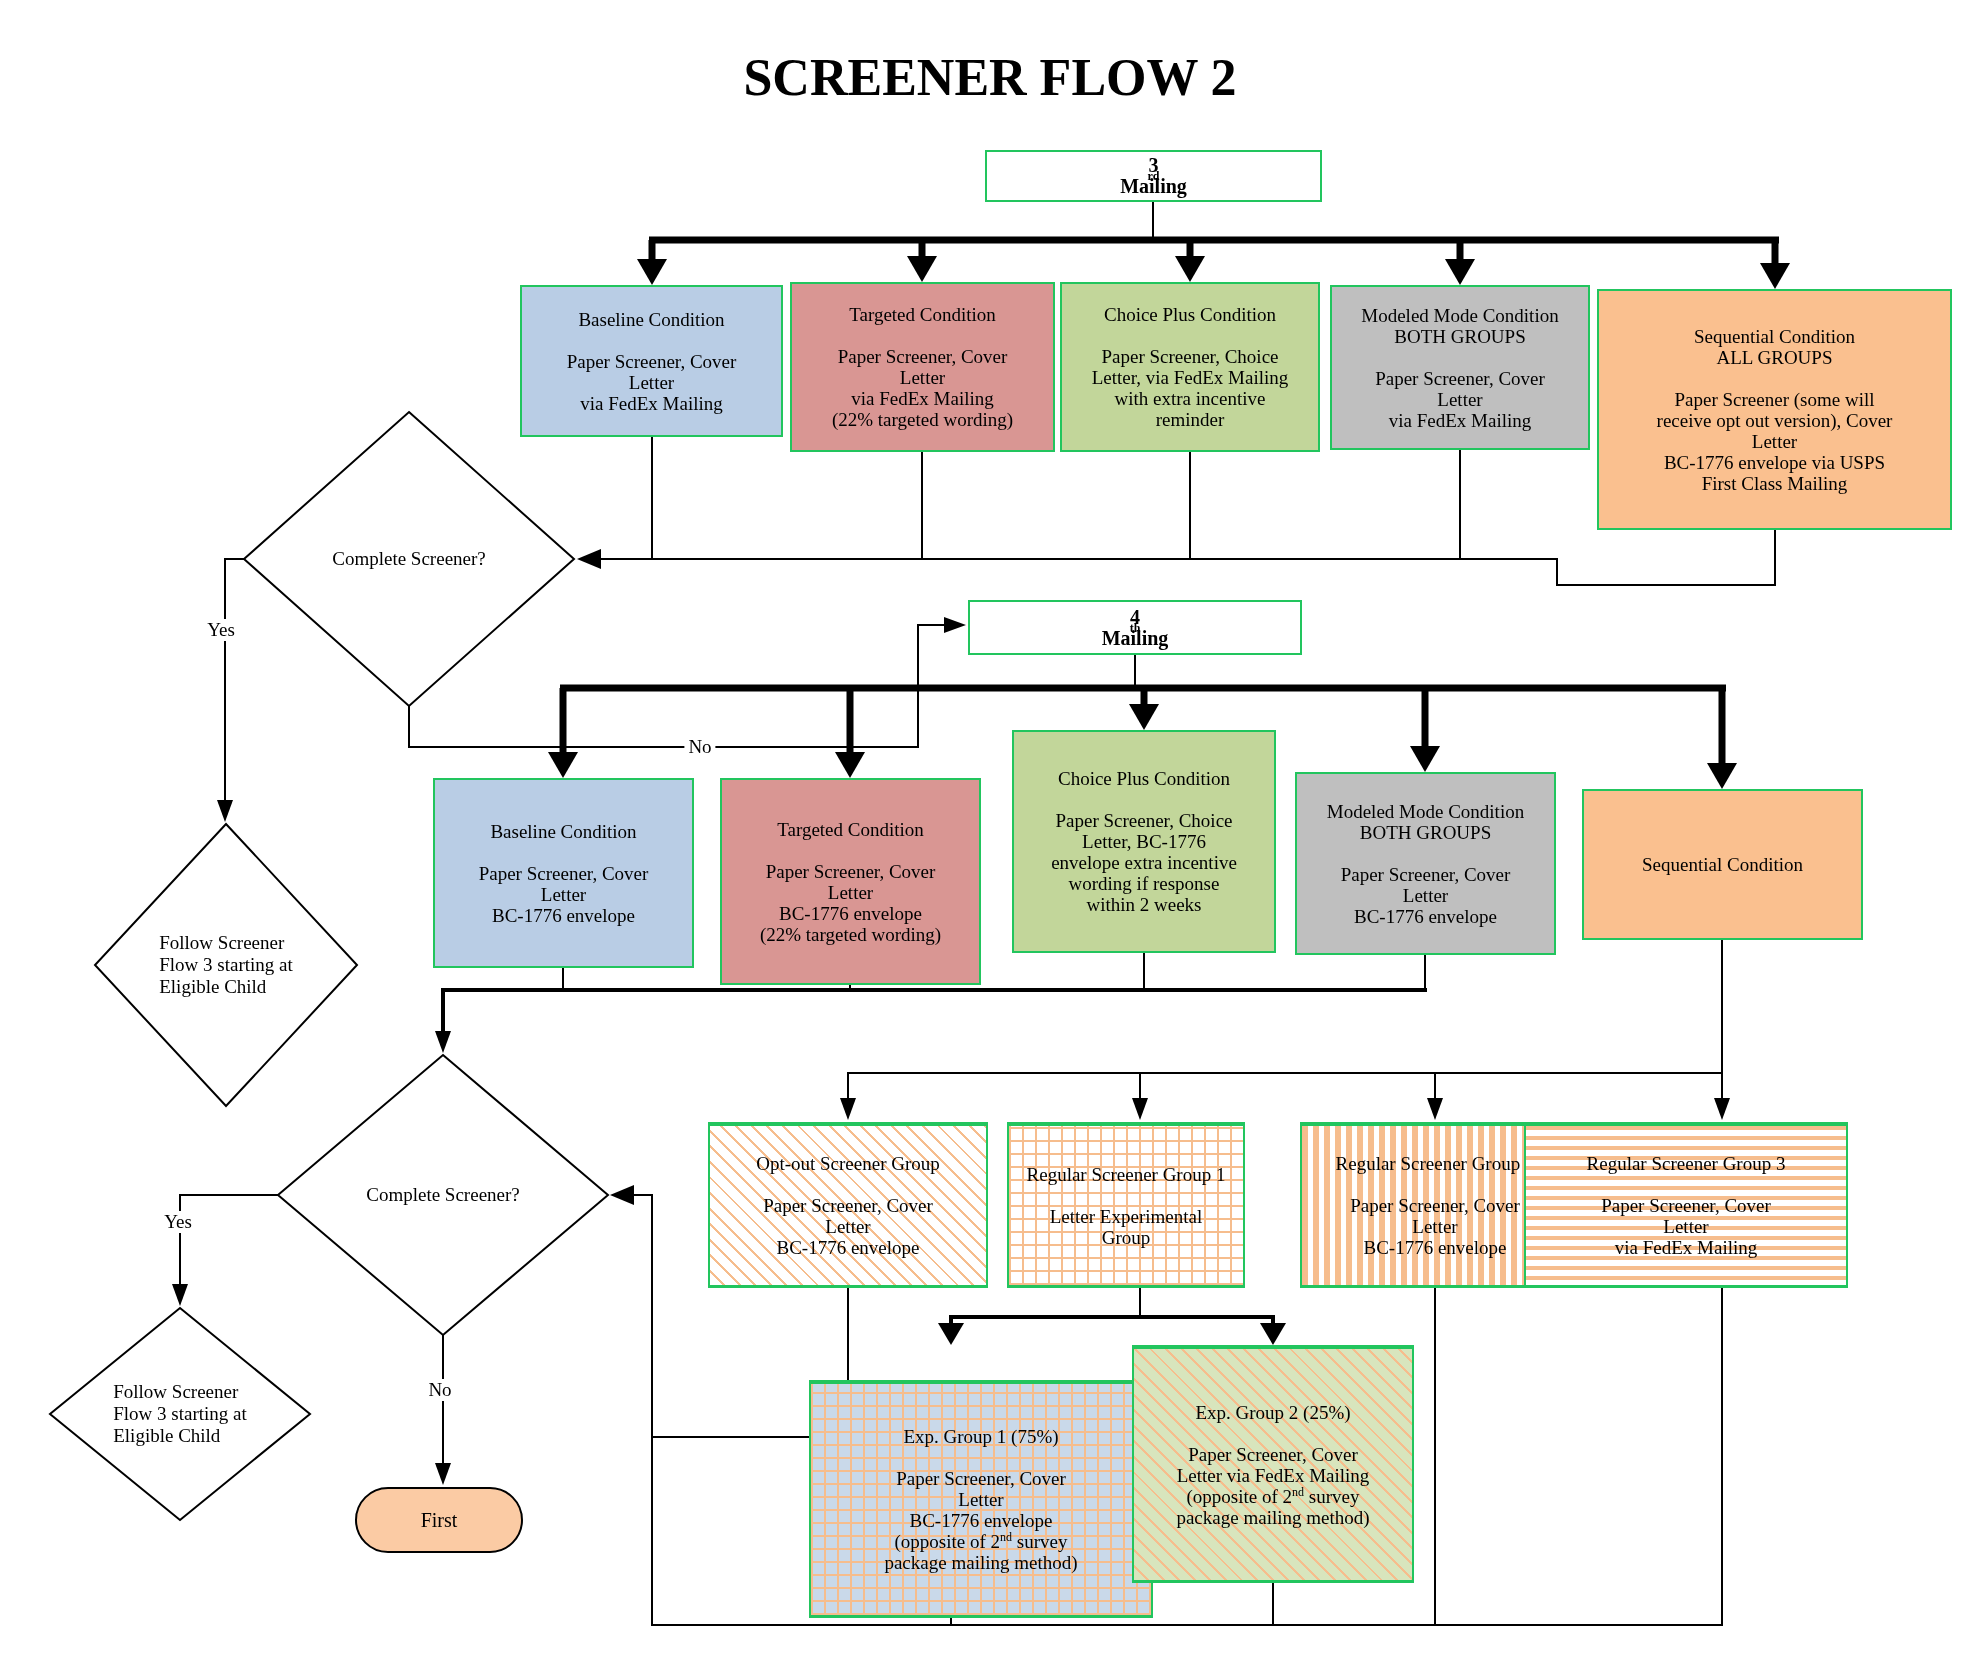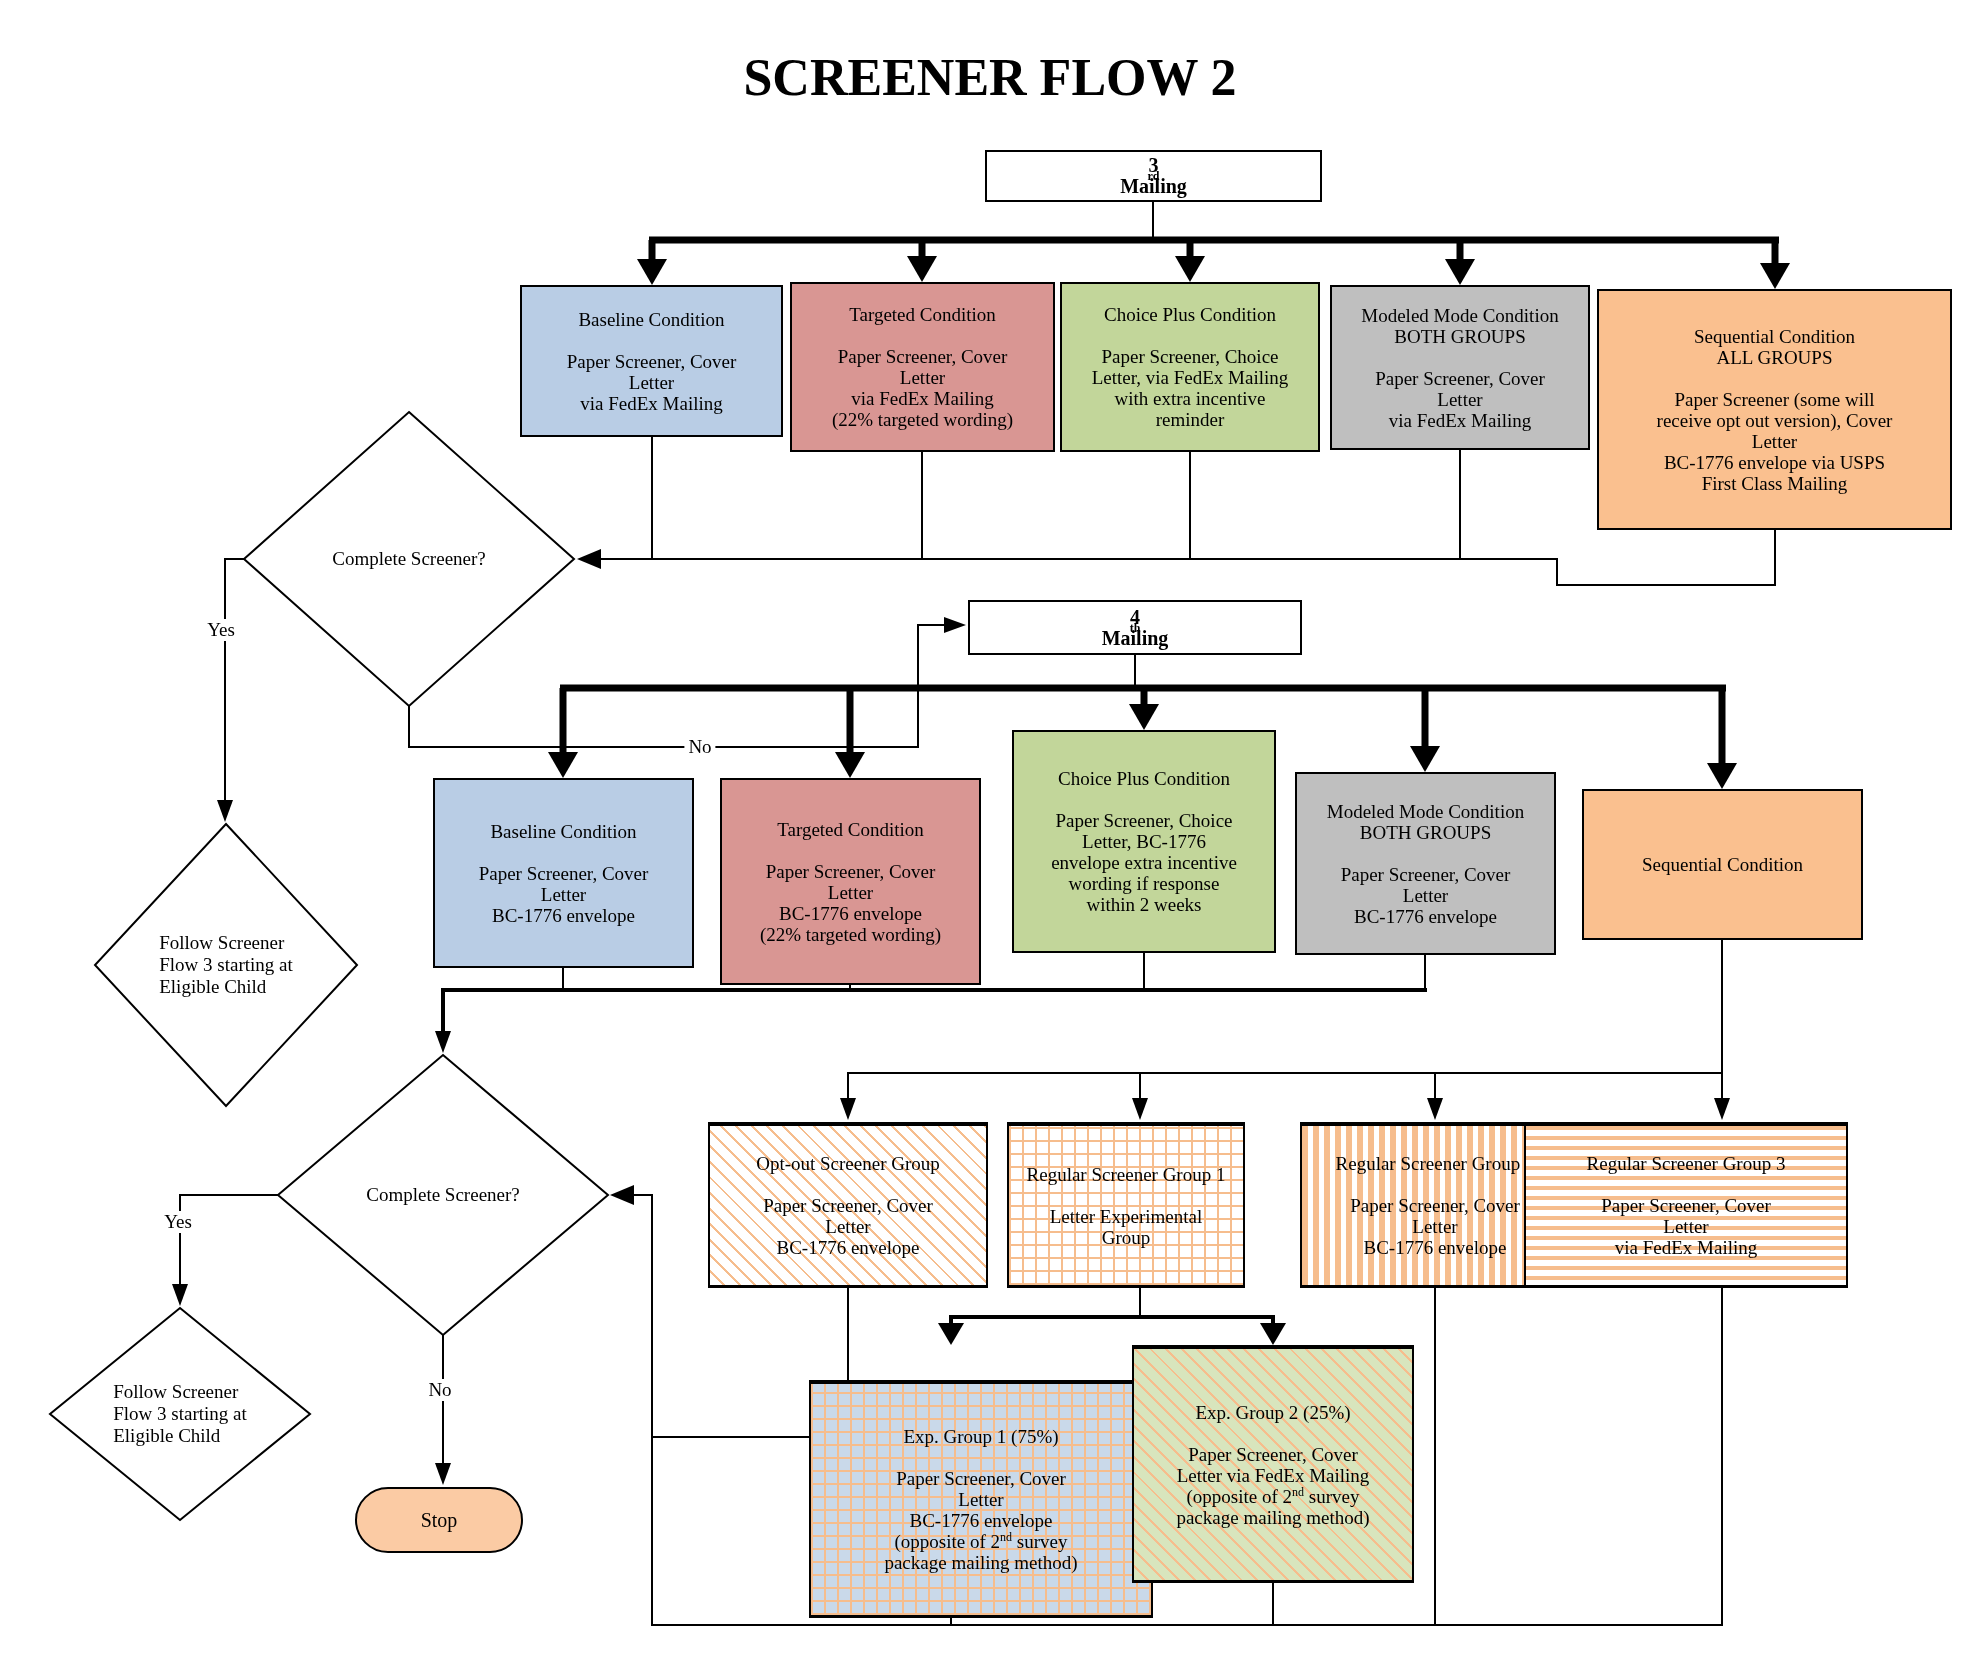--- a/index.html
+++ b/index.html
@@ -2,21 +2,21 @@
 <html style="--c-line: #000000; --c-blue: #b9cde5; --c-red: #d99693; --c-green: #c2d69a; --c-gray: #bfbfbf; --c-orange: #fac08f; --c-peach: #fbcba4; --c-stripe: #f6bd8d; --c-exp1bg: #c9d9ea; --c-exp2bg: #d8e5bd;"><head>
 <meta charset="utf-8">
 <style>
   html,body{margin:0;padding:0;background:#fff}
   .canvas{position:relative;width:1984px;height:1669px;background:#ffffff;
           font-family:Liberation Serif, serif;color:#000;overflow:hidden}
   svg.wires{position:absolute;left:0;top:0;z-index:1}
   svg.wires line{stroke:var(--c-line);}
   svg.wires polygon{fill:var(--c-line);stroke:none}
   svg.wires .diamond{fill:#ffffff;stroke:var(--c-line);stroke-width:2}
-  .node{position:absolute;z-index:2;border:2px solid #000000;box-sizing:border-box;
+  .node{position:absolute;z-index:2;border:2px solid #22c55e;box-sizing:border-box;
         display:flex;flex-direction:column;justify-content:center;align-items:center;
         text-align:center;font-size:19px;line-height:21px;padding:4px 8px}
   .ln{min-height:21px}
   .blue{background:var(--c-blue)}
   .red{background:var(--c-red)}
   .green{background:var(--c-green)}
   .gray{background:var(--c-gray)}
   .orange{background:var(--c-orange)}
   .pat-diag{background-color:#ffffff;
     background-image:repeating-linear-gradient(45deg,rgba(0,0,0,0) 0 9px,var(--c-stripe) 9px 11px)}
@@ -290,15 +290,15 @@
       <div class="ln">Follow Screener</div>
       <div class="ln">Flow 3 starting at</div>
       <div class="ln">Eligible Child</div>
     </div>
 
   <div class="elabel" style="left:221px;top:630px">Yes</div>
   <div class="elabel" style="left:700px;top:747px">No</div>
   <div class="elabel" style="left:178px;top:1222px">Yes</div>
   <div class="elabel" style="left:440px;top:1390px">No</div>
 
-  <div class="stoppill" style="left:355px;top:1487px;width:168px;height:66px">Stop</div>
+  <div class="stoppill" style="left:355px;top:1487px;width:168px;height:66px">First</div>
 
 </div>
 
 </body></html>

